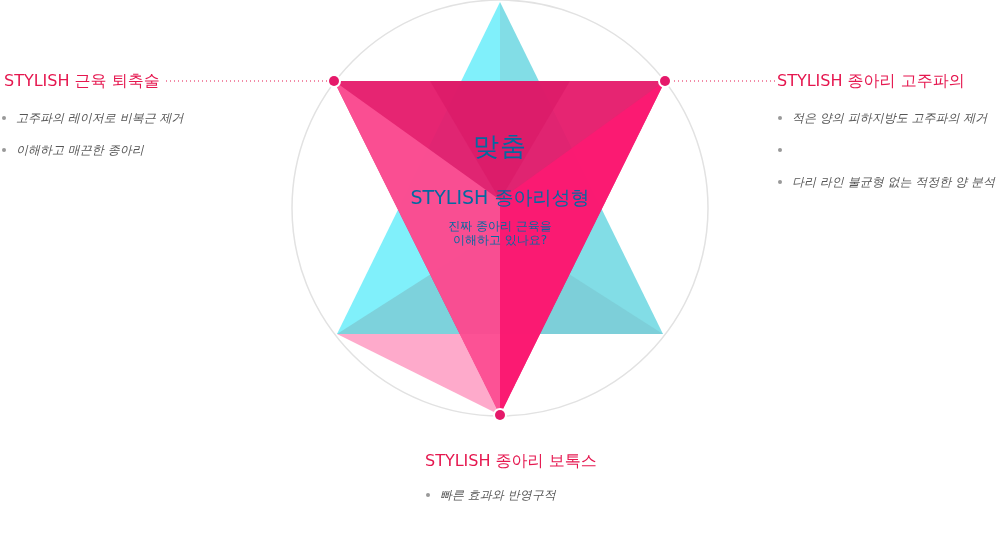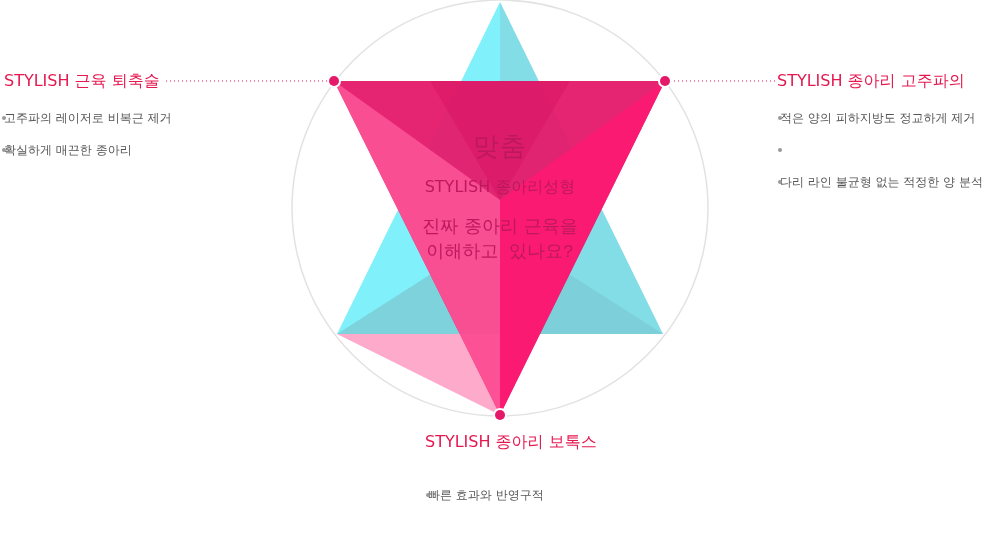--- a/index.html
+++ b/index.html
@@ -1,27 +1,27 @@
 <!DOCTYPE html>
 <html><head>
 <meta charset="utf-8">
 <style>
   html, body { margin:0; padding:0; background:#ffffff; }
   body { width:1000px; height:559px; position:relative; overflow:hidden;
          font-family:"DejaVu Sans","Liberation Sans",sans-serif; }
   #diagram { position:absolute; left:0; top:0; }
-  .center-text { position:absolute; left:400px; width:200px; text-align:center; color:#be185d; }
+  .center-text { position:absolute; left:400px; width:200px; text-align:center; color:#0369a1; }
   .title-main { top:130px; font-size:26px; line-height:32px; letter-spacing:1px; }
-  .title-sub { top:176px; font-size:16px; line-height:22px; }
-  .q-line { font-size:18px; line-height:22px; }
+  .title-sub { top:186px; font-size:19px; line-height:22px; }
+  .q-line { font-size:12px; line-height:22px; }
   .q1 { top:215px; }
-  .q2 { top:241px;font-family:Liberation Mono, monospace; }
+  .q2 { top:229px; }
   .block-title { position:absolute; color:#e5174f; font-size:16px; line-height:20px; white-space:nowrap; }
   .block-list { position:absolute; margin:0; padding:0; list-style:none; }
-  .block-list li { position:relative; padding-left:4px; font-size:12px; color:#555555; line-height:16px; height:16px; margin-bottom:16px; white-space:nowrap; }
+  .block-list li { position:relative; padding-left:16px; font-size:12px; color:#555555; line-height:16px; height:16px; margin-bottom:16px; white-space:nowrap;font-style:italic; }
   .block-list li .bullet { position:absolute; left:2px; top:6px; width:4px; height:4px; border-radius:2px; background:#999999; }
 </style>
 </head>
 <body>
 
 <svg id="diagram" width="1000" height="559" viewBox="0 0 1000 559">
   <circle cx="500" cy="208" r="208" fill="none" stroke="#e2e2e2" stroke-width="1.5"></circle>
 
   <line x1="166" y1="81" x2="330" y2="81" stroke="#e5174f" stroke-width="1" stroke-dasharray="1,3"></line>
   <line x1="670" y1="81" x2="775" y2="81" stroke="#e5174f" stroke-width="1" stroke-dasharray="1,3"></line>
@@ -55,26 +55,26 @@
 </svg>
 
 <div class="center-text title-main">맞춤</div>
 <div class="center-text title-sub">STYLISH 종아리성형</div>
 <div class="center-text q-line q1">진짜 종아리 근육을</div>
 <div class="center-text q-line q2">이해하고 있나요?</div>
 
 <div class="block-title" style="left:4px; top:71px;">STYLISH 근육 퇴축술</div>
 <ul class="block-list" style="left:0px; top:110px;">
   <li><span class="bullet"></span><span>고주파의 레이저로 비복근 제거</span></li>
-  <li><span class="bullet"></span><span>확실하게 매끈한 종아리</span></li>
+  <li><span class="bullet"></span><span>이해하고 매끈한 종아리</span></li>
 </ul>
 
 <div class="block-title" style="left:777px; top:71px;">STYLISH 종아리 고주파의</div>
 <ul class="block-list" style="left:776px; top:110px;">
-  <li><span class="bullet"></span><span>적은 양의 피하지방도 정교하게 제거</span></li>
+  <li><span class="bullet"></span><span>적은 양의 피하지방도 고주파의 제거</span></li>
   <li><span class="bullet"></span></li>
   <li><span class="bullet"></span><span>다리 라인 불균형 없는 적정한 양 분석</span></li>
 </ul>
 
-<div class="block-title" style="left:425px; top:432px;">STYLISH 종아리 보톡스</div>
+<div class="block-title" style="left:425px; top:451px;">STYLISH 종아리 보톡스</div>
 <ul class="block-list" style="left:424px; top:487px;">
   <li><span class="bullet"></span><span>빠른 효과와 반영구적</span></li>
 </ul>
 
 </body></html>

